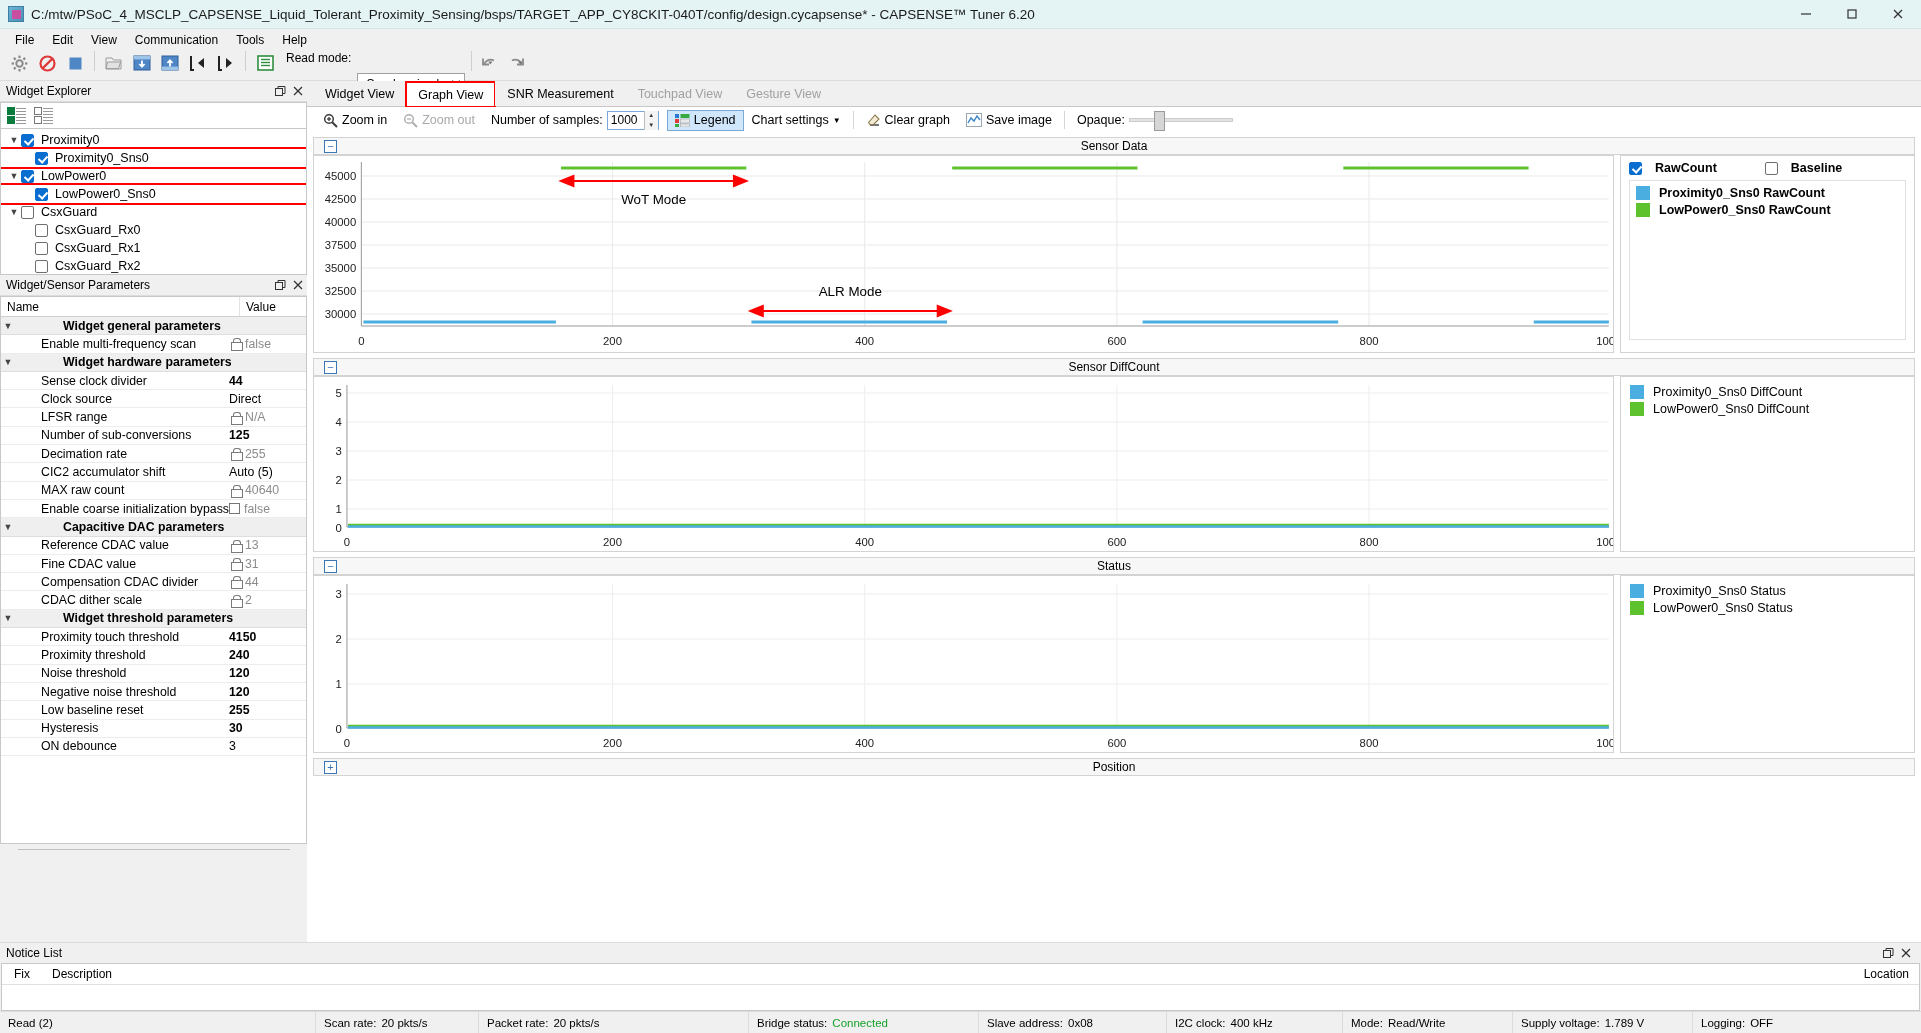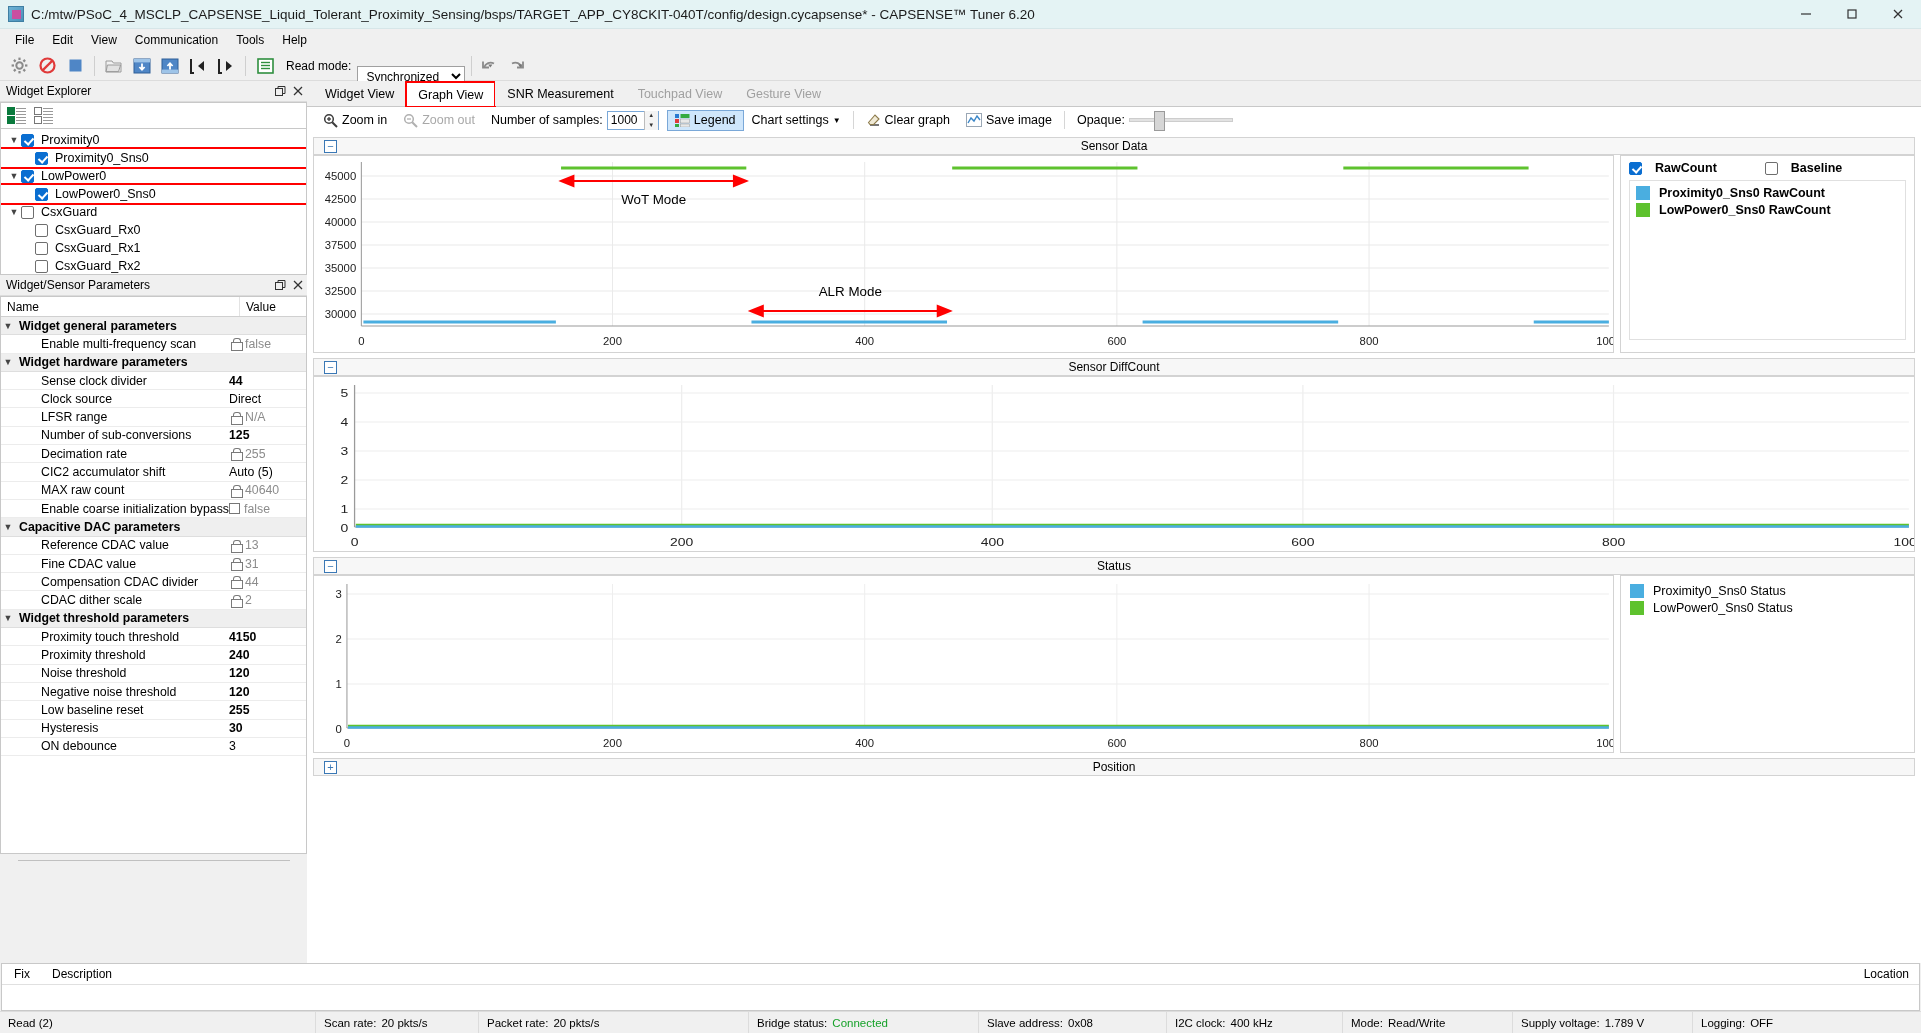--- a/index.html
+++ b/index.html
@@ -35,21 +35,21 @@
     font-size: 13px; color:#333; flex:none;
   }
   .winbtn svg { display:block; }
 
   
   .menubar { height: 22px; background:#f0f0f0; display:flex; align-items:center; padding-left:6px; flex:none; }
   .menubar .mi { padding: 2px 9px; font-size: 12px; color:#000; }
 
   
   .toolbar {
-    height: 30px; background:#f0f0f0; display:flex; align-items:center; gap:2px;
+    height: 30px; background:#f0f0f0; display:flex; align-items:flex-start; gap:2px;
     padding: 0 6px; border-bottom:1px solid #dcdcdc; flex:none;
   }
   .tb-btn { width:26px; height:24px; display:flex; align-items:center; justify-content:center; }
   .tb-sep { width:1px; height:20px; background:#cfcfcf; margin:0 4px; }
   .tb-label { font-size:12px; margin-left:6px; margin-right:4px; }
   .tb-select {
     height:21px; width:108px; font-size:12px; font-family:"Liberation Sans",sans-serif;
     border:1px solid #a0a0a0; background:#fff; padding-left:4px;margin-top:22px;
   }
   .tb-arrowbtn { display:flex; align-items:center; justify-content:center; height:24px; padding:0 2px; }
@@ -97,21 +97,21 @@
   }
   .p-header { display:flex; height:20px; border-bottom:1px solid #d0d0d0; background:#fff; font-size:12px; }
   .p-header .c1 { width:239px; padding-left:6px; display:flex; align-items:center; border-right:1px solid #e3e3e3;}
   .p-header .c2 { flex:1; padding-left:6px; display:flex; align-items:center; }
   .p-row { display:flex; height:18.3px; font-size:12.3px; align-items:center; }
   .p-row .c1 { width:224px; display:flex; align-items:center; border-bottom:1px solid #ececec; height:100%; }
   .p-row .c2 { flex:1; display:flex; align-items:center; border-bottom:1px solid #ececec; height:100%; padding-left:4px; gap:4px; }
   .p-row.group { background:#efefef; font-weight:bold; }
   .p-row.group .c1, .p-row.group .c2 { border-bottom:1px solid #dedede; }
   .p-name { padding-left:40px; white-space:nowrap; }
-  .p-row.group .p-name { padding-left:4px; }
+  .p-row.group .p-name { padding-left:4px;margin-left:44px; }
   .p-chev { width:14px; text-align:center; font-size:9px; color:#444; flex:none; }
   .lock {
     width:10px; height:11px; position:relative; flex:none; margin-left:2px;
   }
   .lock::before {
     content:""; position:absolute; left:2px; top:0; width:6px; height:5px;
     border:1.4px solid #7a7a7a; border-bottom:none; border-radius:3px 3px 0 0;
   }
   .lock::after {
     content:""; position:absolute; left:0; top:4px; width:10px; height:7px;
@@ -860,20 +860,32 @@
                   <text x="290" y="169">200</text>
                   <text x="535" y="169">400</text>
                   <text x="780" y="169">600</text>
                   <text x="1025" y="169">800</text>
                   <text x="1258" y="169">1000</text>
                 </g>
                 <line x1="33" y1="148" x2="1258" y2="148" stroke="#5ec22e" stroke-width="2.6"></line>
                 <line x1="33" y1="149.5" x2="1258" y2="149.5" stroke="#4aaee0" stroke-width="2.6"></line>
               </svg>
             </div>
+            <div class="legend-box" style="height:176px;">
+              <div class="legend-list plain">
+                <div class="lg-row">
+                  <span class="swatch" style="background:#4aaee0"></span>
+                  <span>Proximity0_Sns0 DiffCount</span>
+                </div>
+                <div class="lg-row">
+                  <span class="swatch" style="background:#5ec22e"></span>
+                  <span>LowPower0_Sns0 DiffCount</span>
+                </div>
+              </div>
+            </div>
           </div>
         </div>
 
         <div class="chart-block">
           <div class="chart-title">
             <span class="collapse">−</span>
             <span>Status</span>
           </div>
           <div class="chart-body">
             <div class="plot-area" style="height:178px;">
@@ -929,20 +941,35 @@
             <span class="collapse">+</span>
             <span>Position</span>
           </div>
         </div>
 
       </div>
     </div>
   </div>
 
   <div class="notice">
+    <div class="notice-head">
+      <span style="flex:1 1 auto;">Notice List</span>
+      <span class="ph-btn">
+        <svg width="11" height="11" viewBox="0 0 11 11">
+            <rect x="0.5" y="2.5" width="7" height="7" fill="none" stroke="#333"></rect>
+            <path d="M3 2.5V0.5h7v7H8" fill="none" stroke="#333"></path>
+          </svg>
+      </span>
+      <span class="ph-btn" style="margin-right:6px;">
+        <svg width="10" height="10" viewBox="0 0 10 10">
+            <line x1="1" y1="1" x2="9" y2="9" stroke="#333" stroke-width="1.2"></line>
+            <line x1="9" y1="1" x2="1" y2="9" stroke="#333" stroke-width="1.2"></line>
+          </svg>
+      </span>
+    </div>
     <div class="notice-table">
       <div class="notice-cols">
         <span class="nc">Fix</span>
         <span class="nc" style="padding-left:22px;">Description</span>
         <span class="nc loc">Location</span>
       </div>
     </div>
   </div>
 
   <div class="statusbar">

